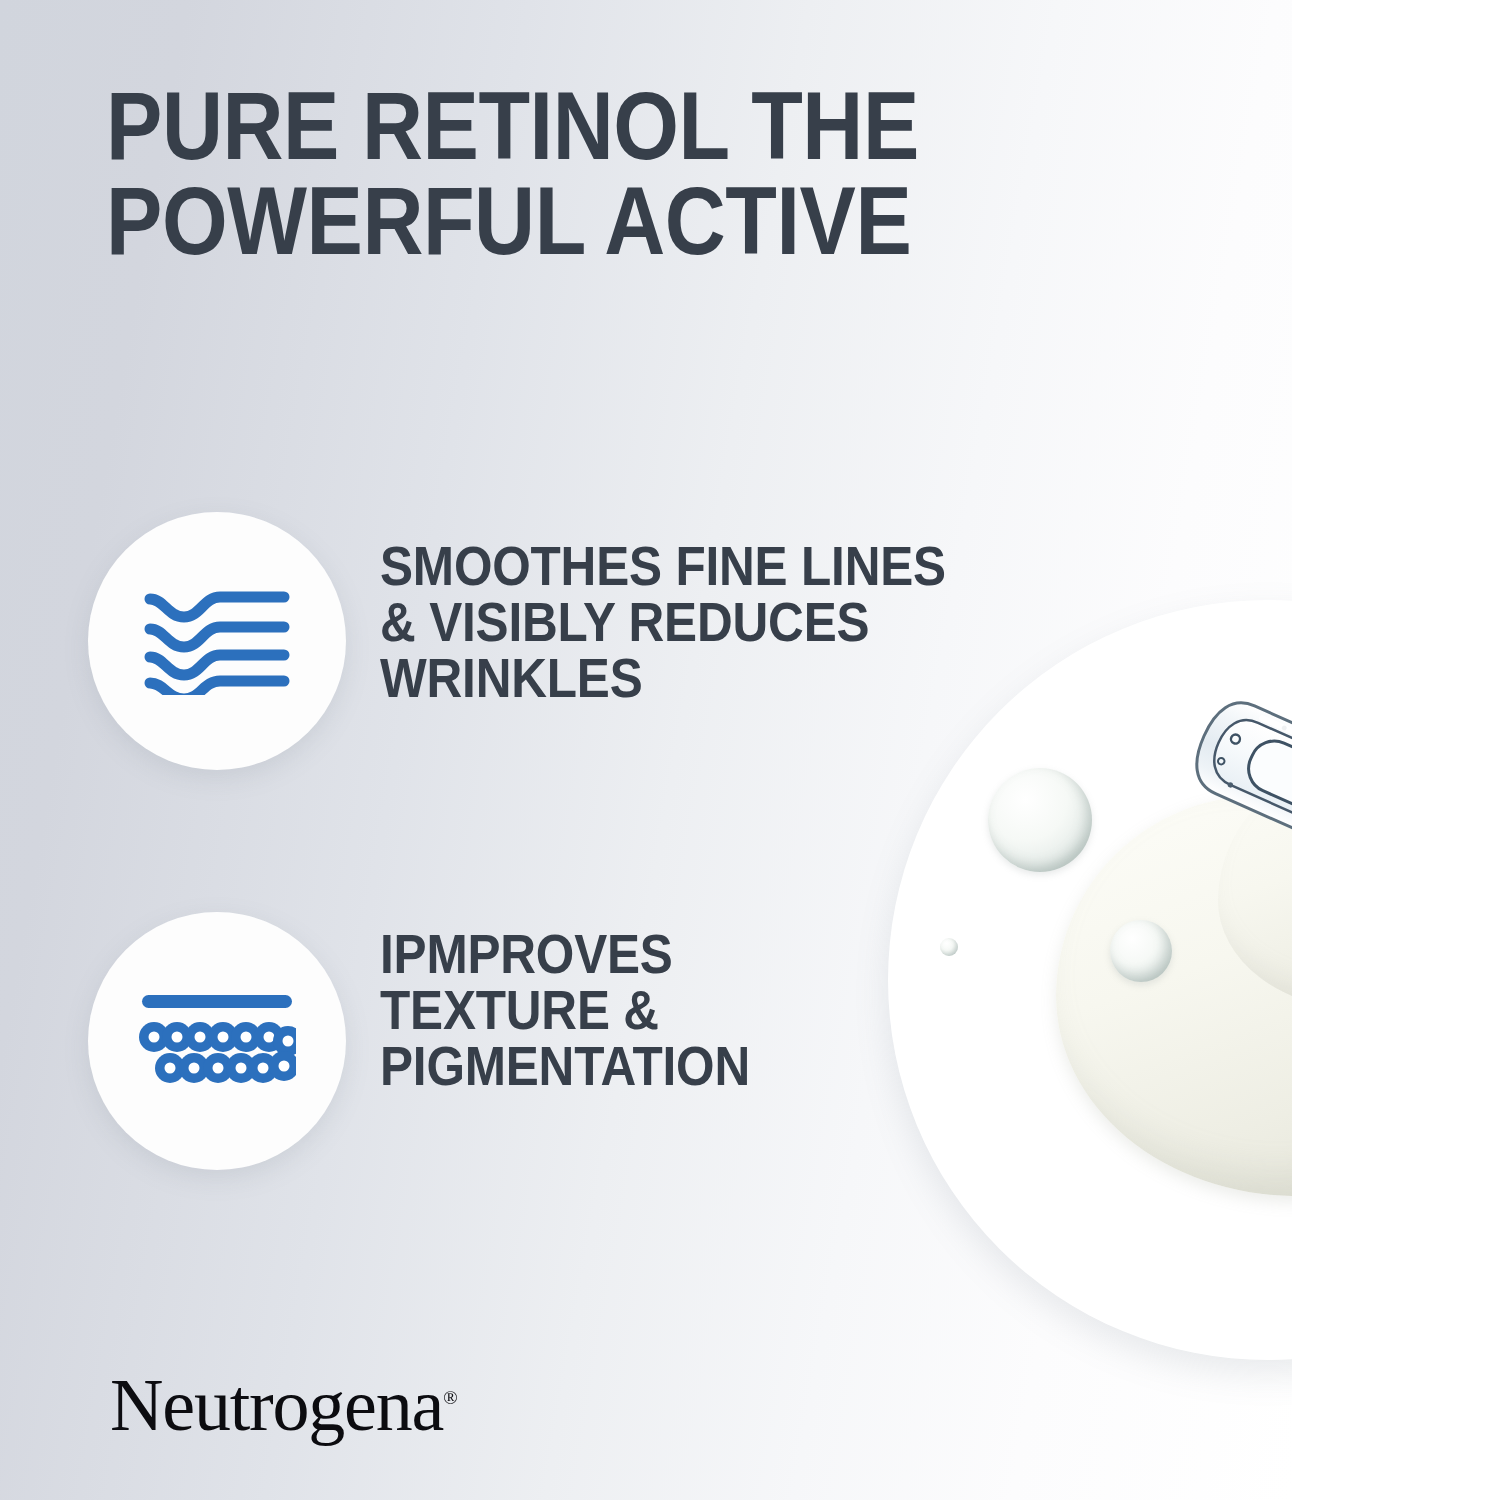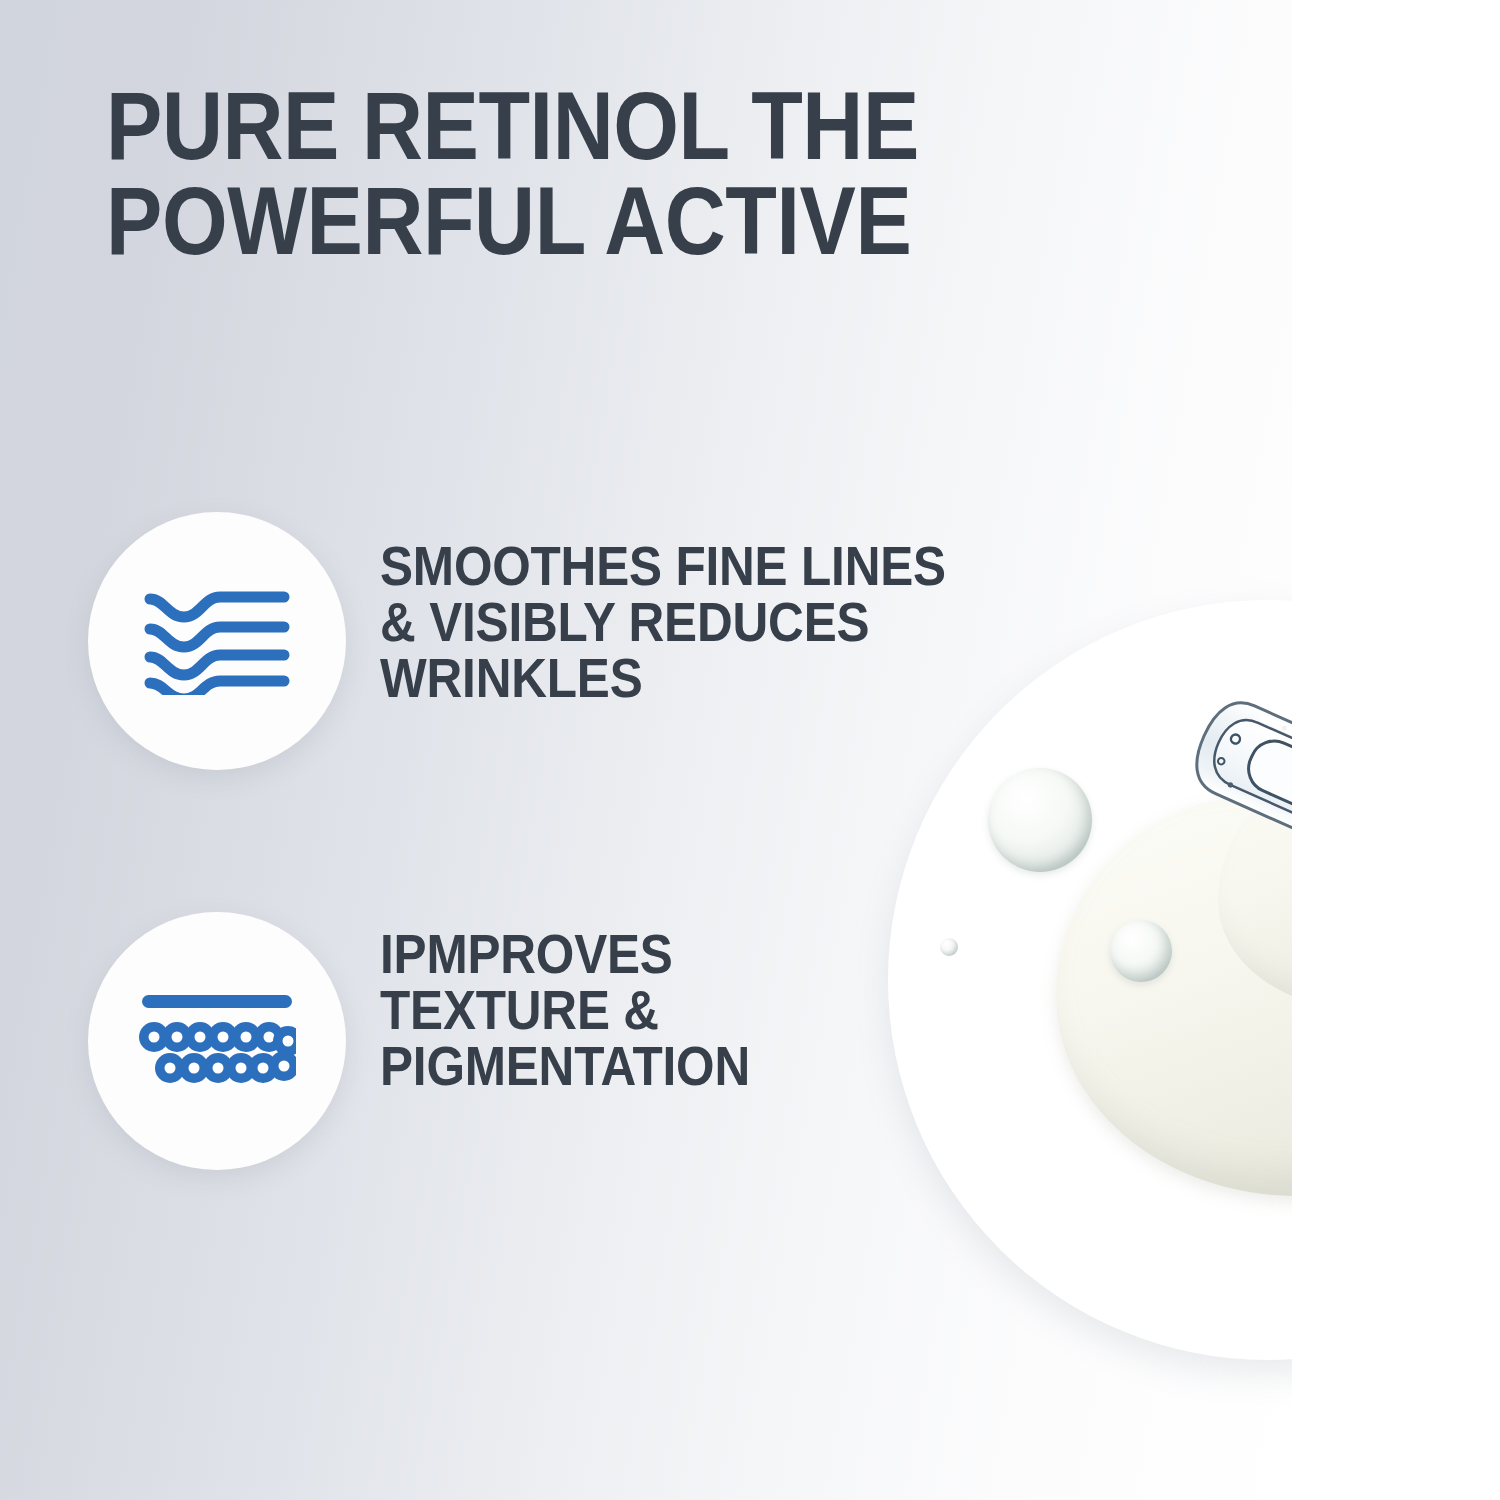--- a/index.html
+++ b/index.html
@@ -293,14 +293,15 @@
         </svg>
       </span>
     </div>
     <div class="feature-text">
       <span class="ft-line">IPMPROVES</span>
       <span class="ft-line">TEXTURE &amp;</span>
       <span class="ft-line">PIGMENTATION</span>
     </div>
   </div>
 
+  <div id="brand-logo"><span>Neutrogena</span><span class="reg">®</span></div>
 
 </div>
 
 </body></html>

